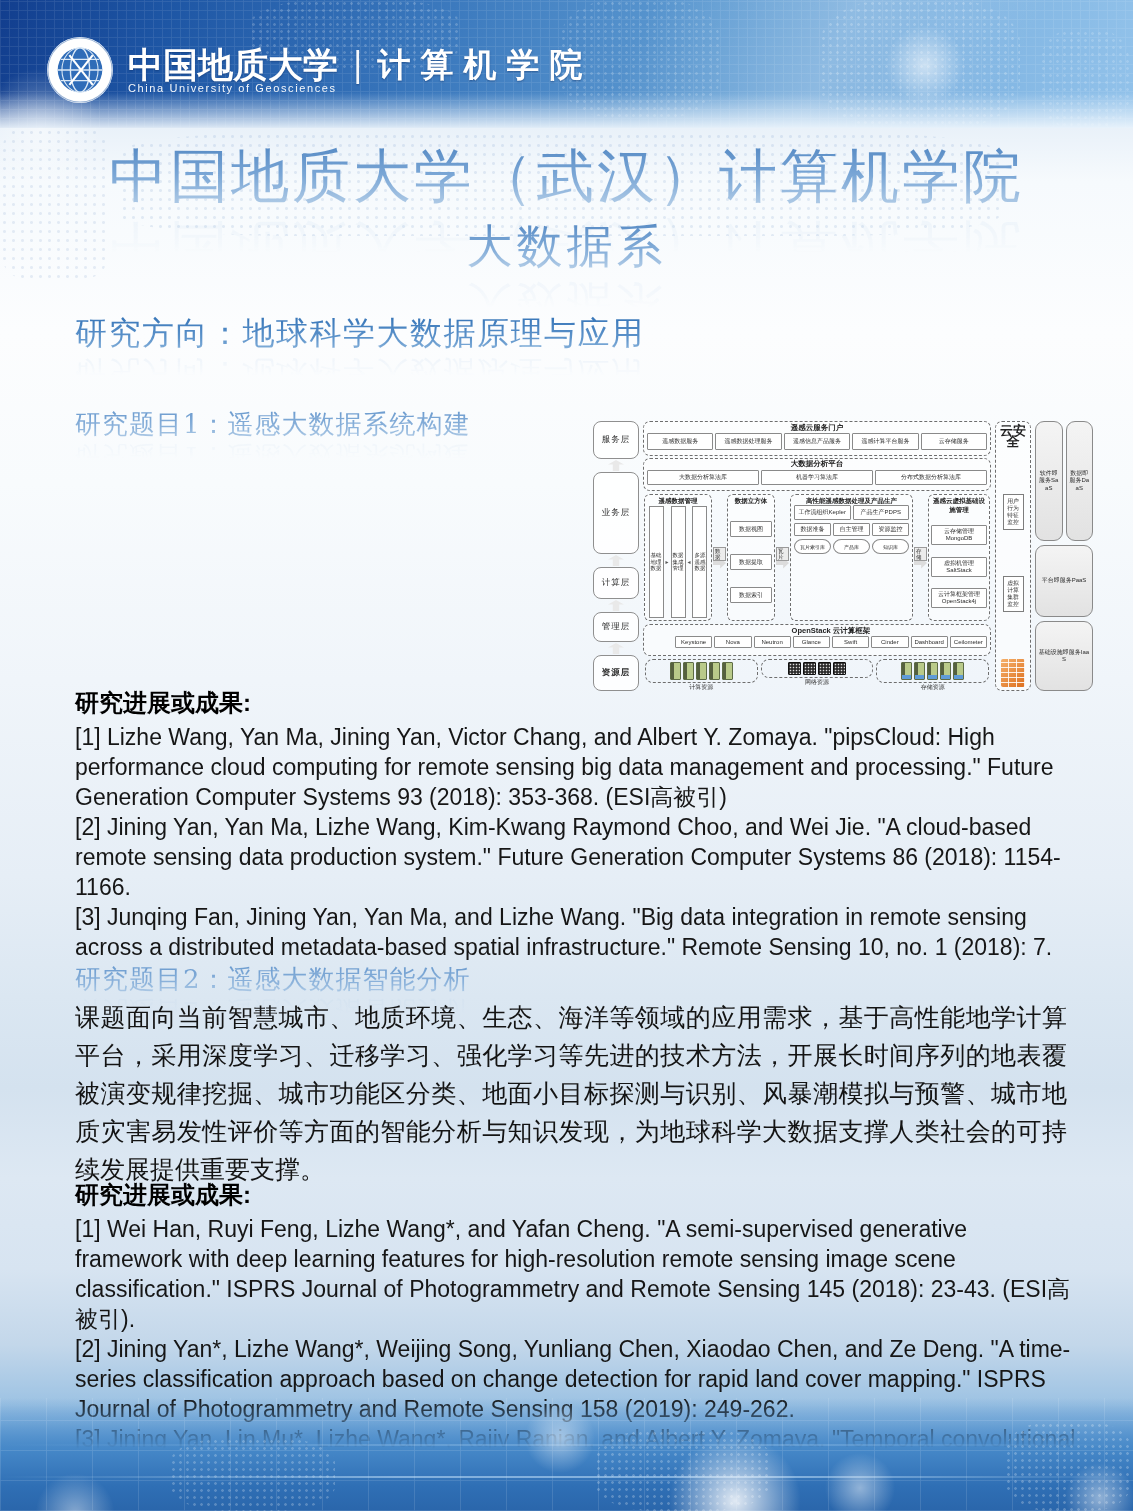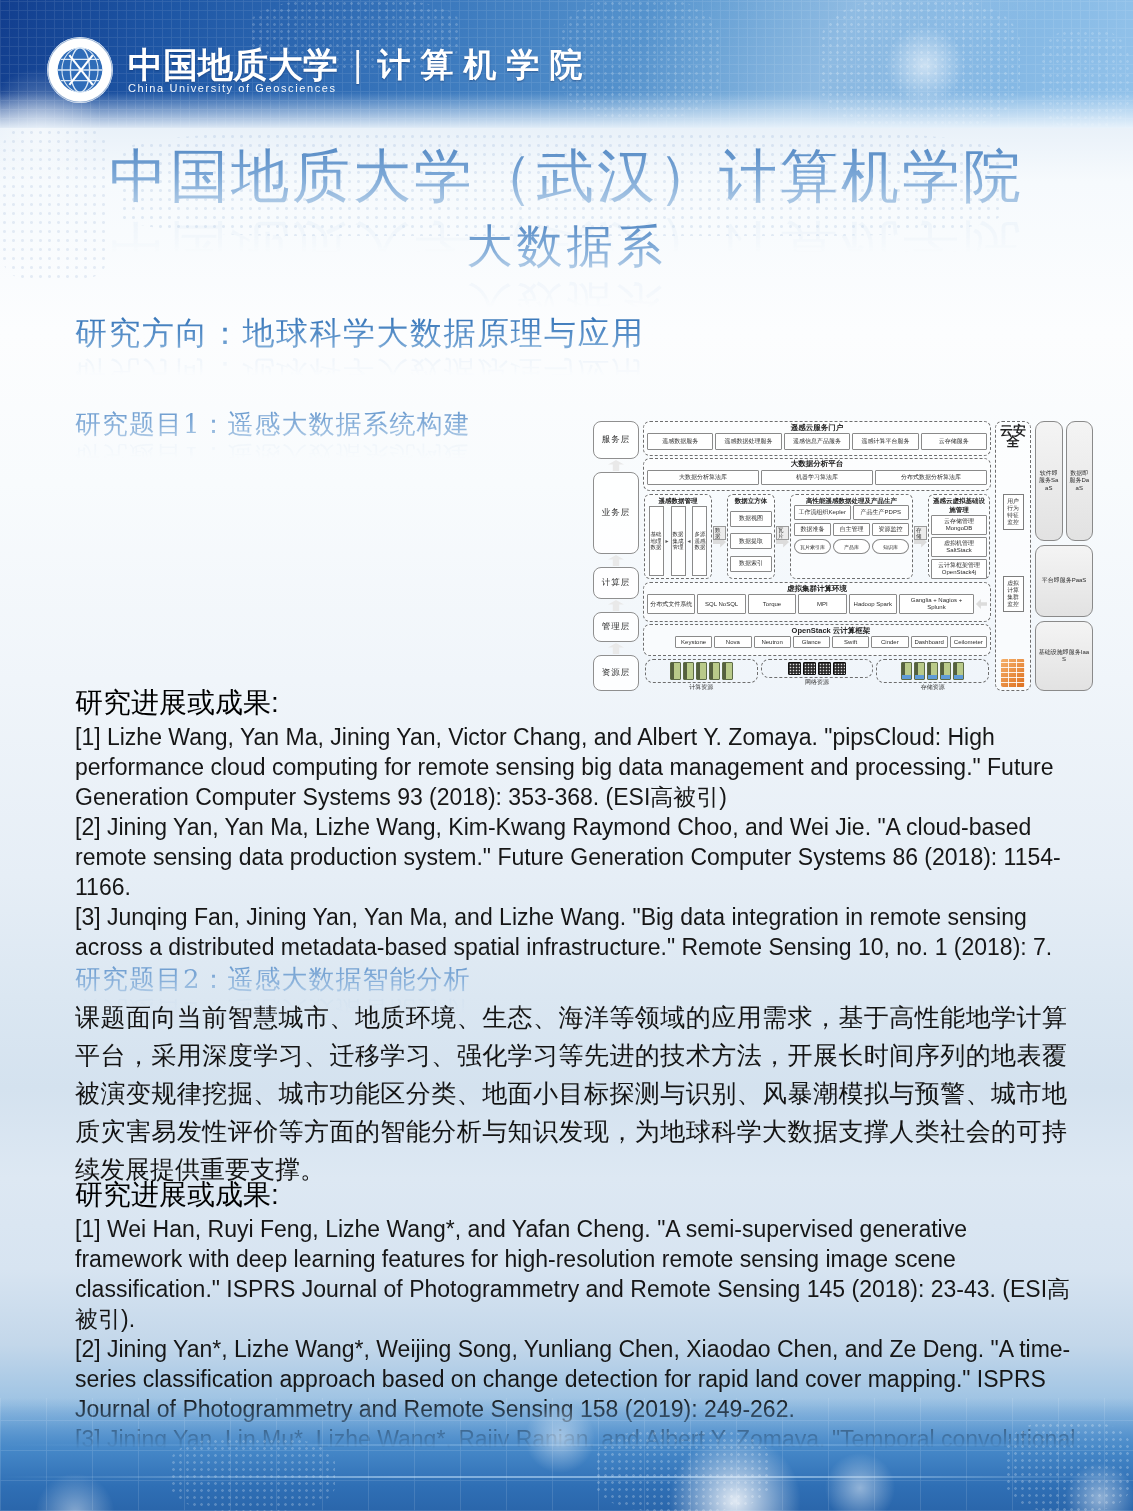--- a/index.html
+++ b/index.html
@@ -58,21 +58,21 @@
   .t-sub.mirror{top:272px;}
   .h-dir,.h-topic{position:absolute;left:75px;font-family:"DejaVu Serif","Liberation Serif",serif;white-space:nowrap;}
   .h-dir{font-size:32px;letter-spacing:1.5px;}
   .h-topic{font-size:26px;letter-spacing:1px;margin-top:16px;}
   .h-dir.mirror{opacity:.14;}
   .h-topic.mirror{opacity:.14;}
   
   .cnbody{position:absolute;color:#141414;font-size:25px;line-height:38px;text-align:justify;
     font-family:"Liberation Sans",sans-serif;}
   .results{position:absolute;color:#161616;}
-  .results h3{margin:0 0 4px 0;font-size:28px;line-height:30px;font-weight:400;color:#000;}
+  .results h3{margin:0 0 4px 0;font-size:24px;line-height:30px;font-weight:700;color:#000;}
   .results p{margin:0;font-size:23px;line-height:30px;}
   
   .diagram{position:absolute;left:593px;top:421px;width:500px;height:270px;display:flex;gap:4px;
     color:#2b2b2b;font-family:"Liberation Sans",sans-serif;}
   .d-layers{width:46px;display:flex;flex-direction:column;align-items:stretch;}
   .layer{border:1px solid #8f8f8f;border-radius:8px;background:rgba(255,255,255,.85);
     display:flex;align-items:center;justify-content:center;font-size:8.5px;letter-spacing:1px;}
   .uparr{width:16px;height:11px;margin:1px auto;background:#e9e9e9;
     clip-path:polygon(50% 0,100% 42%,70% 42%,70% 100%,30% 100%,30% 42%,0 42%);}
   .d-main{flex:1;min-width:0;display:flex;flex-direction:column;gap:2px;}
@@ -188,21 +188,21 @@
   <div class="diagram">
     <div class="d-layers">
       <div class="layer" style="height:36px;">服务层</div>
       <div class="uparr"></div>
       <div class="layer" style="flex:1;">业务层</div>
       <div class="uparr"></div>
       <div class="layer" style="height:30px;">计算层</div>
       <div class="uparr"></div>
       <div class="layer" style="height:28px;">管理层</div>
       <div class="uparr"></div>
-      <div class="layer" style="height:34px;">资源层</div>
+      <div class="layer" style="height:34px;font-weight:bold;">资源层</div>
     </div>
 
     <div class="d-main">
       <div class="dash" style="height:33px;">
         <div class="sec-title">遥感云服务门户</div>
         <div class="chiprow" style="height:17px;">
           <div class="chip">遥感数据服务</div>
           <div class="chip">遥感数据处理服务</div>
           <div class="chip">遥感信息产品服务</div>
           <div class="chip">遥感计算平台服务</div>
@@ -269,32 +269,20 @@
         <div class="bizbox" style="width:60px;">
           <div class="sec-title">遥感云虚拟基础设施管理</div>
           <div class="stack">
             <div class="chip" style="min-height:16px;">云存储管理MongoDB</div>
             <div class="chip" style="min-height:16px;">虚拟机管理SaltStack</div>
             <div class="chip" style="min-height:16px;">云计算框架管理OpenStack4j</div>
           </div>
         </div>
       </div>
 
-      <div class="dash" style="height:38px;">
-        <div class="sec-title">虚拟集群计算环境</div>
-        <div class="chiprow" style="height:20px;">
-          <div class="chip">分布式文件系统</div>
-          <div class="chip">SQL NoSQL</div>
-          <div class="chip">Torque</div>
-          <div class="chip">MPI</div>
-          <div class="chip">Hadoop Spark</div>
-          <div class="chip" style="flex:1.6;">Ganglia + Nagios + Splunk</div>
-          <div class="arr-left"></div>
-        </div>
-      </div>
 
       <div class="dash" style="height:30px;padding-left:28px;">
         <div class="sec-title">OpenStack 云计算框架</div>
         <div class="chiprow" style="height:12px;">
           <div class="chip">Keystone</div>
           <div class="chip">Nova</div>
           <div class="chip">Neutron</div>
           <div class="chip">Glance</div>
           <div class="chip">Swift</div>
           <div class="chip">Cinder</div>

